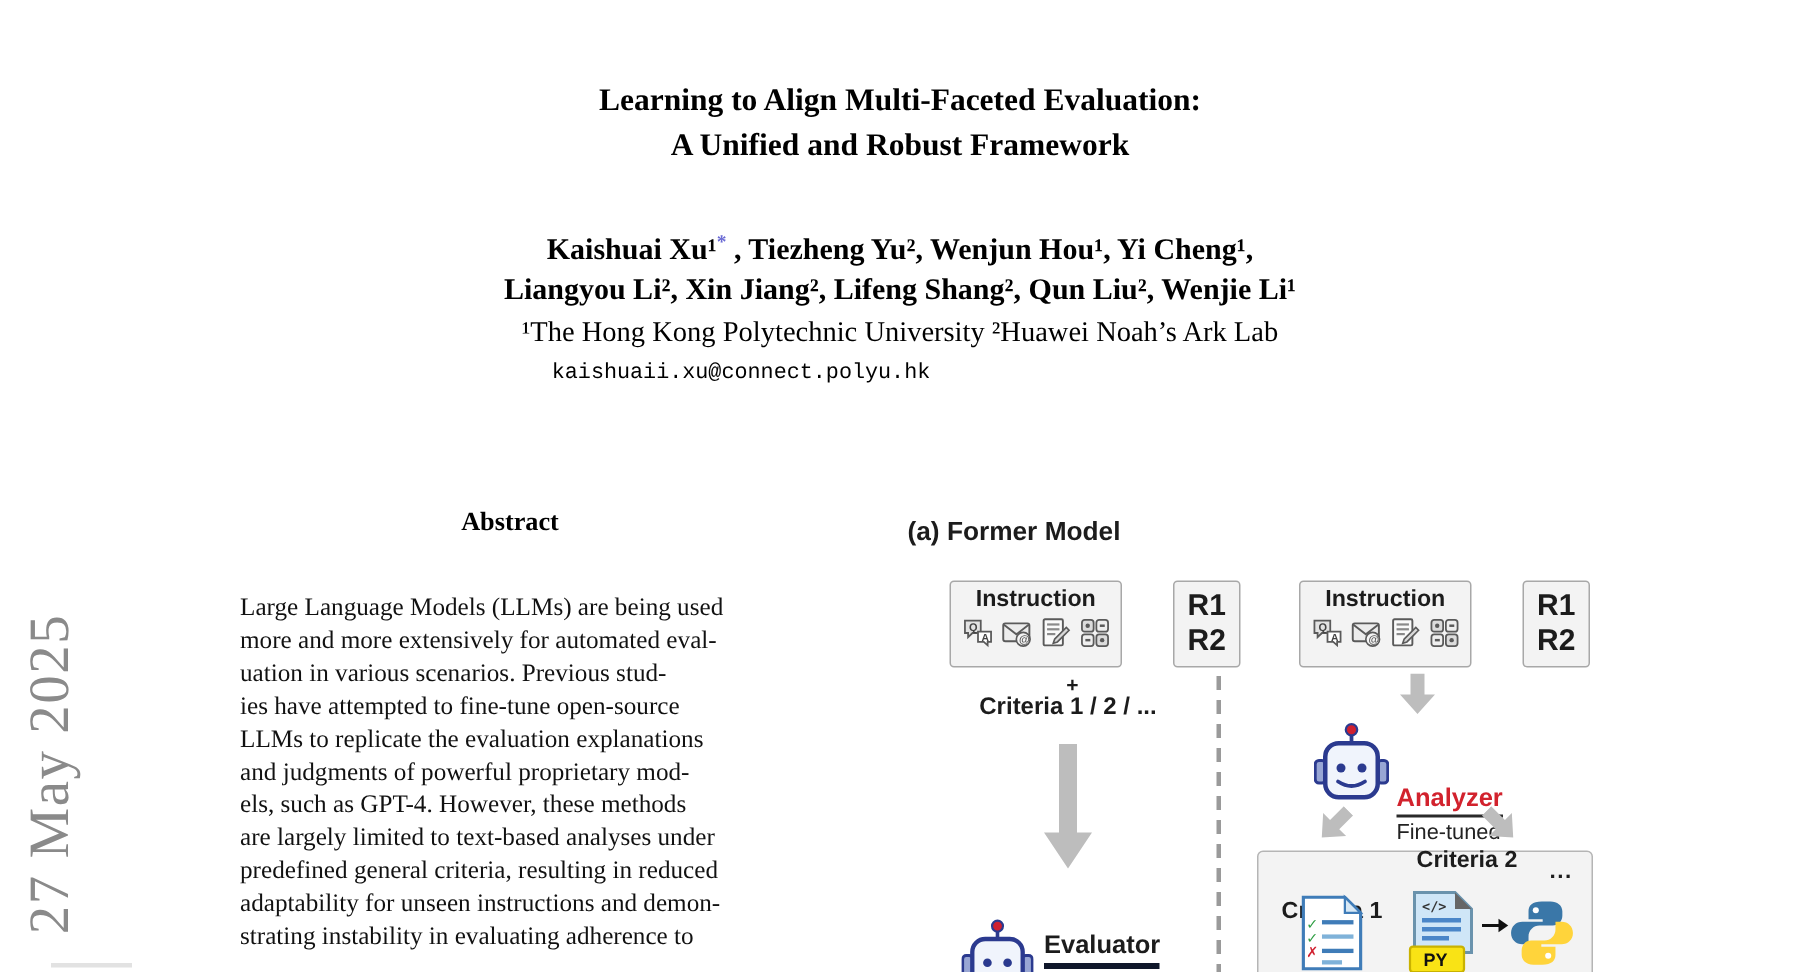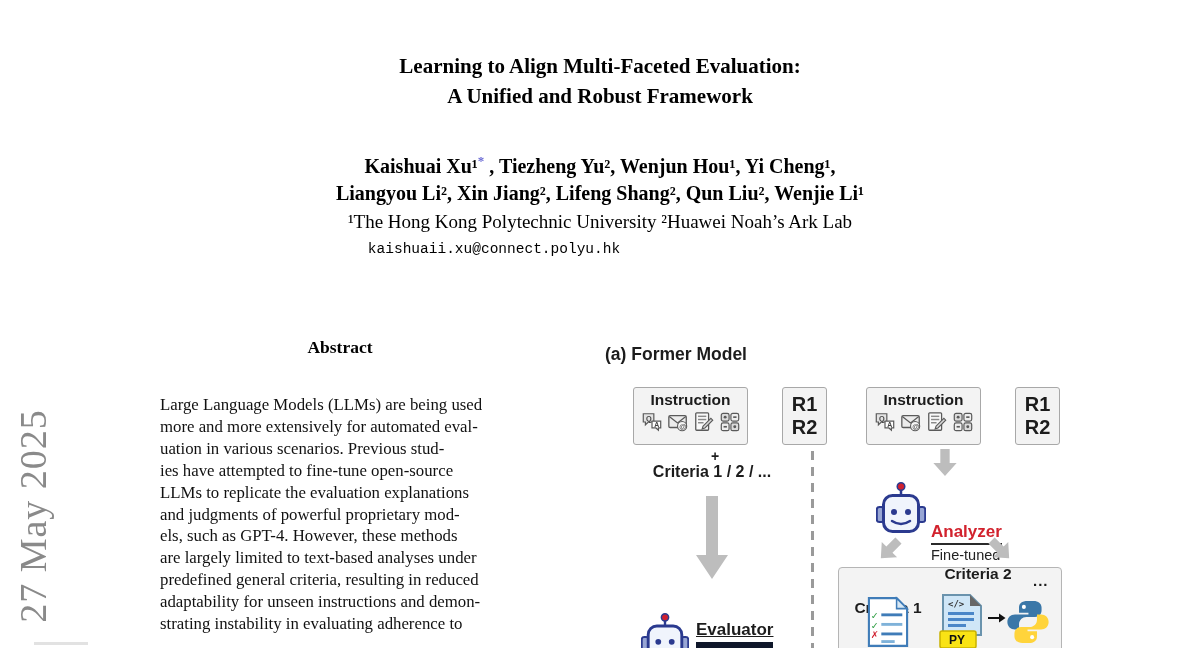--- a/index.html
+++ b/index.html
@@ -36,21 +36,21 @@
         box-sizing:border-box;}
   .ibox-label{text-align:center;font-size:15.5px;margin-top:3px;}
   .icon-row{display:flex;justify-content:center;gap:4px;margin-top:2px;}
   .icon-row svg{display:block;}
   .rbox{display:flex;flex-direction:column;justify-content:center;align-items:center;
         font-size:20px;margin-left:30px;}
   .dashed-divider{position:absolute;left:811px;top:387px;width:2.5px;height:261px;
         background:repeating-linear-gradient(to bottom,#9a9a9a 0 9px,transparent 9px 16px);}
   .plus-sign{position:absolute;text-align:center;font-size:14px;}
   .criteria-line{position:absolute;text-align:center;font-size:16px;}
-  .underlined{border-bottom:6px solid #0f172a;padding-bottom:2px;text-decoration:underline;}
+  .underlined{border-bottom:4px solid #0f172a;padding-bottom:2px;}
   .analyzer-red{color:#d2222d;font-size:17px;border-bottom:2px solid #2a2a2a;padding-bottom:1px;}
   .finetuned{font-weight:normal;font-size:14.5px;color:#222;margin-top:2px;}
   .evaluator-label{font-size:17px;}
   .cribox{position:absolute;background:#f3f3f3;border:1.5px solid #b5b5b5;border-radius:4px;
           box-sizing:border-box;}
   .crit-label{position:absolute;text-align:center;font-size:15.5px;margin-top:28px;}
   .dots-label{position:absolute;font-size:15px;letter-spacing:1px;}
   .absq{position:absolute;}
 </style>
 </head>

